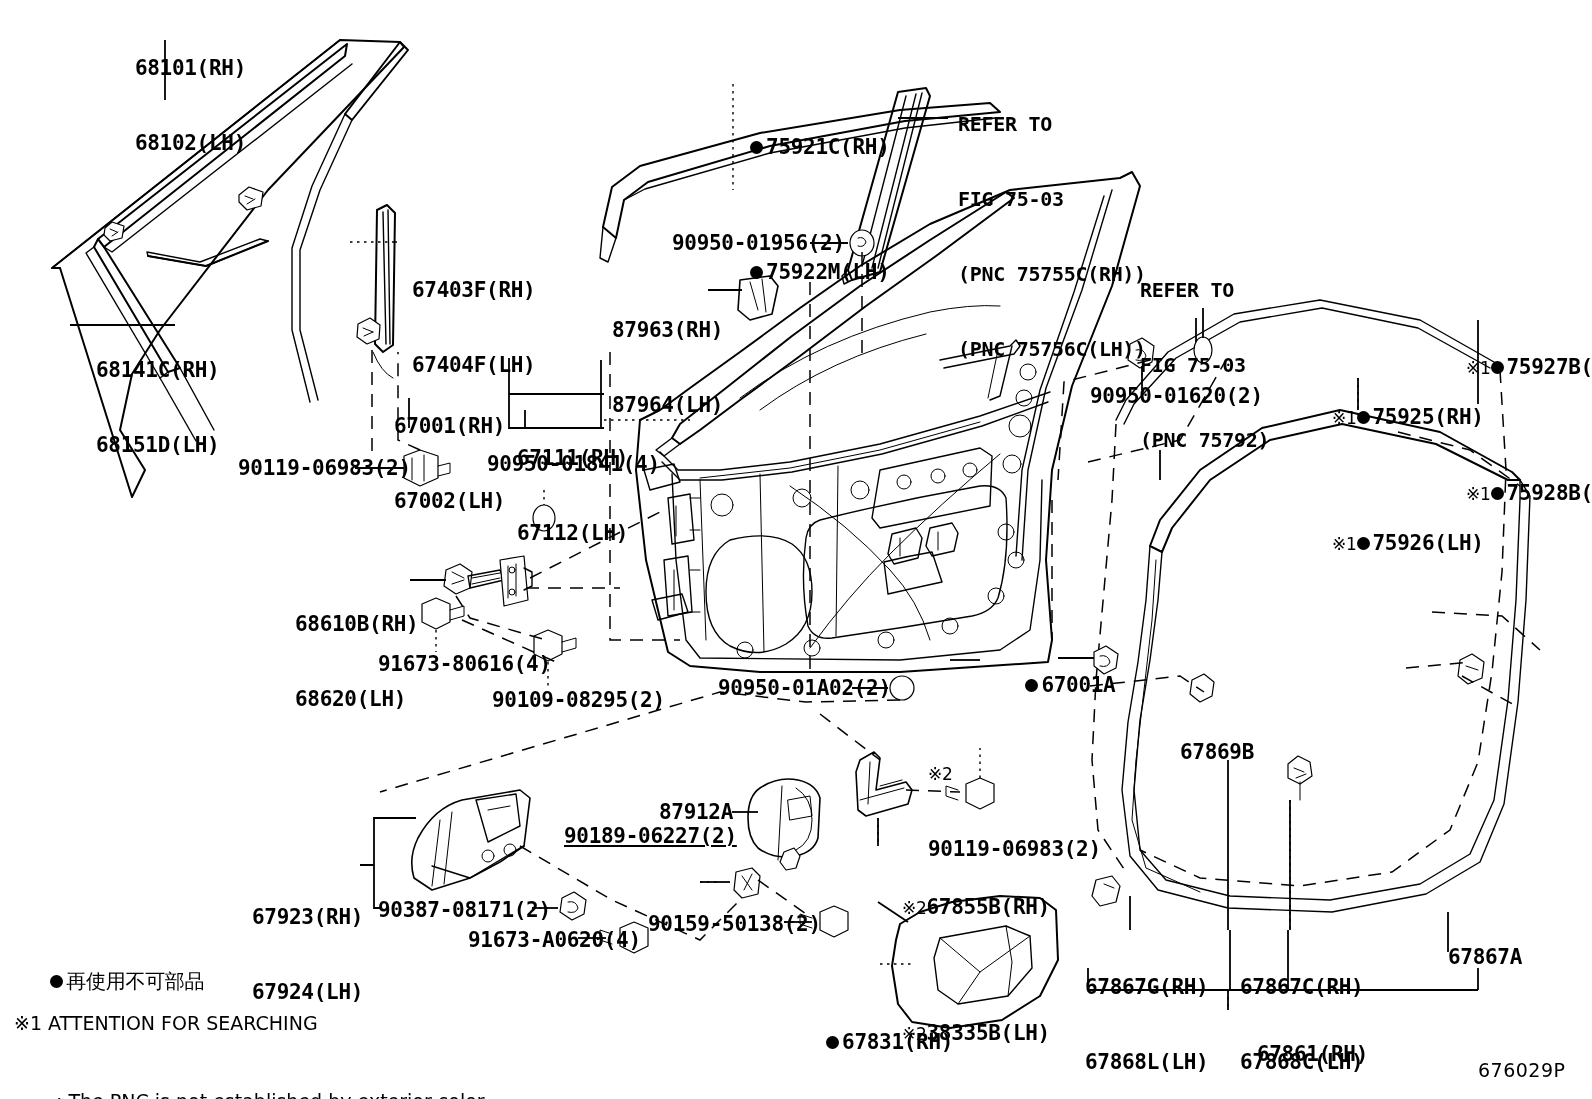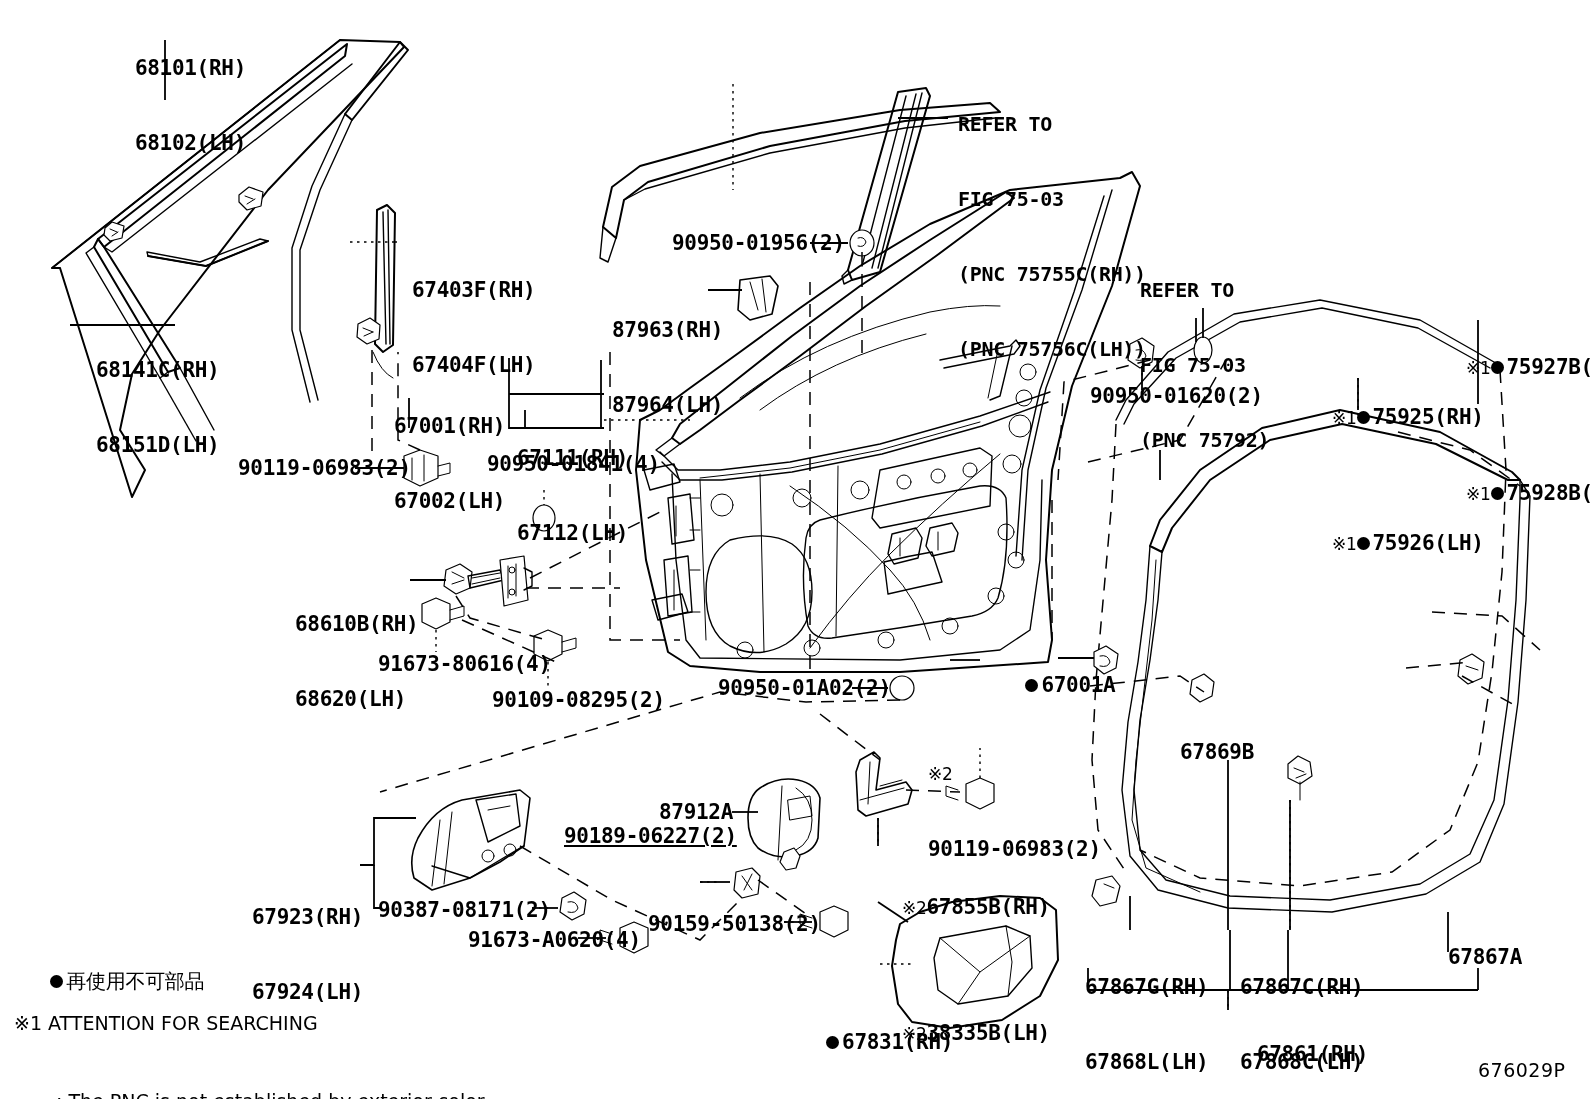--- a/index.html
+++ b/index.html
@@ -414,20 +414,28 @@
   <div class="lbl" style="left:96px;top:308px;">
     <div>68141C(RH)</div>
     <div>68151D(LH)</div>
   </div>
 
   <div class="lbl" style="left:412px;top:228px;">
     <div>67403F(RH)</div>
     <div>67404F(LH)</div>
   </div>
 
+  <div class="lbl" style="left:676px;top:60px;">
+    <div>
+      <span class="dot"></span><span>75921C(RH)</span>
+    </div>
+    <div>
+      <span class="dot"></span><span>75922M(LH)</span>
+    </div>
+  </div>
 
   <div class="lbl refer" style="left:958px;top:62px;">
     <div>REFER TO</div>
     <div>FIG 75-03</div>
     <div>(PNC 75755C(RH))</div>
     <div>(PNC 75756C(LH))</div>
   </div>
 
   <div class="lbl" style="left:672px;top:231px;">90950-01956(2)</div>
 

